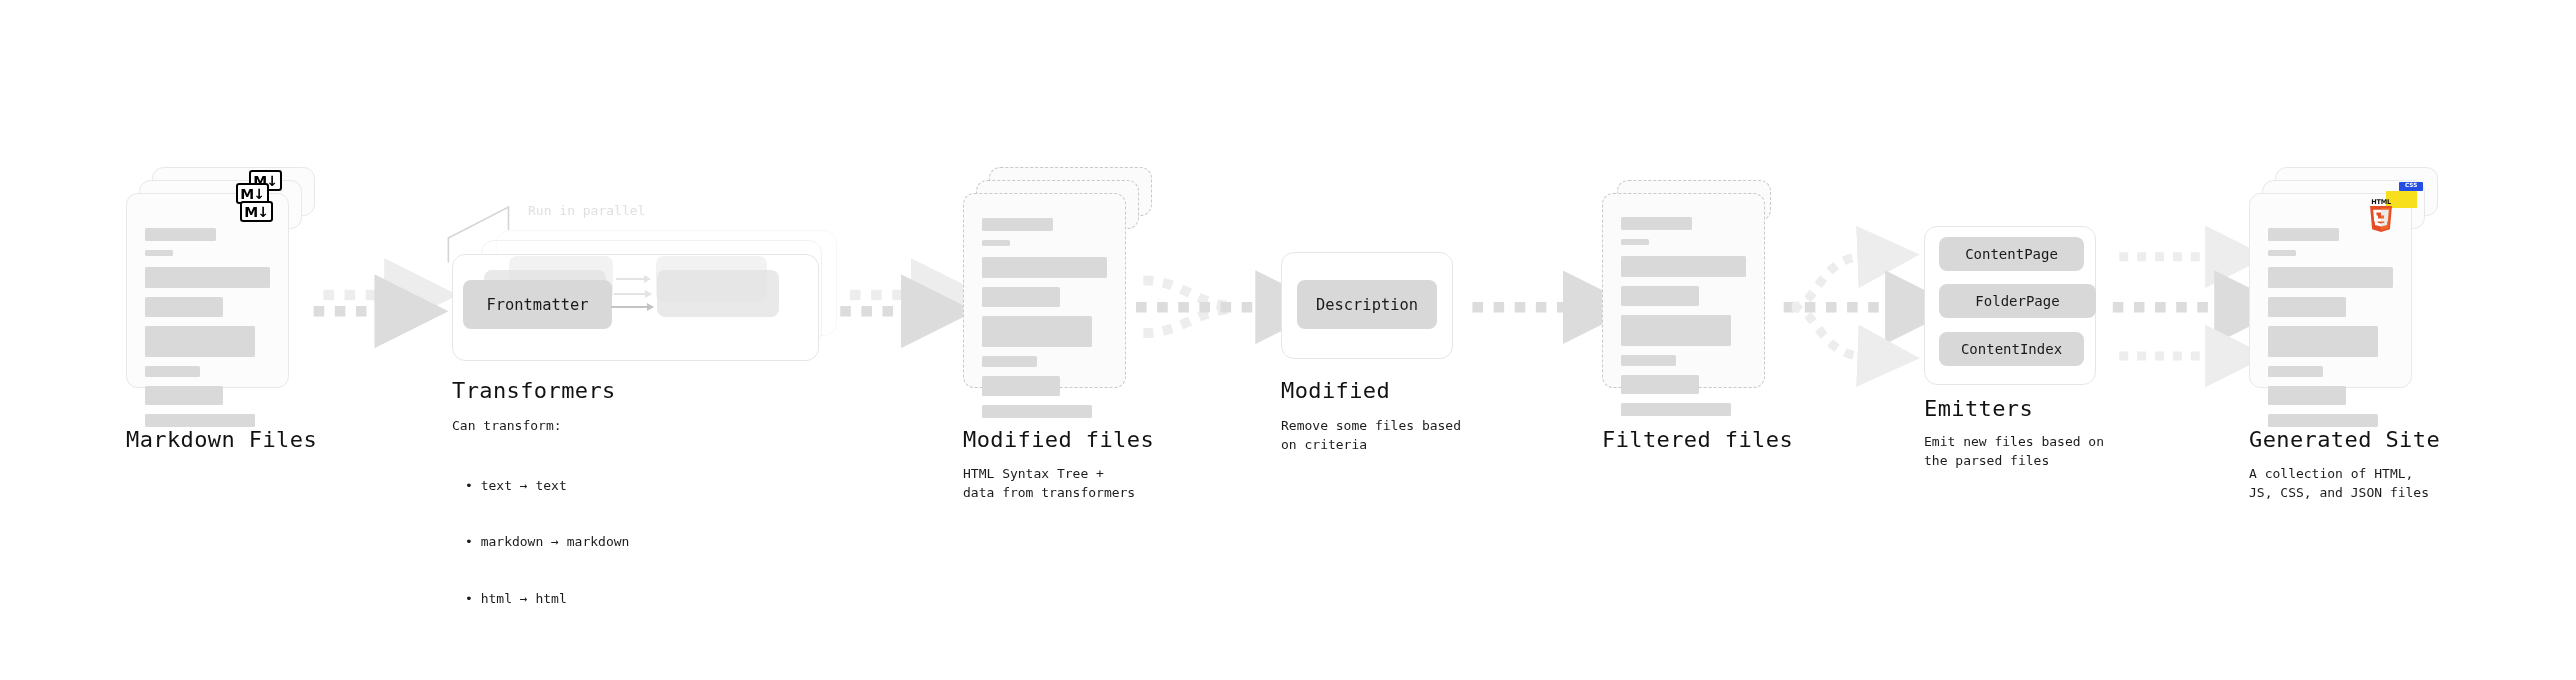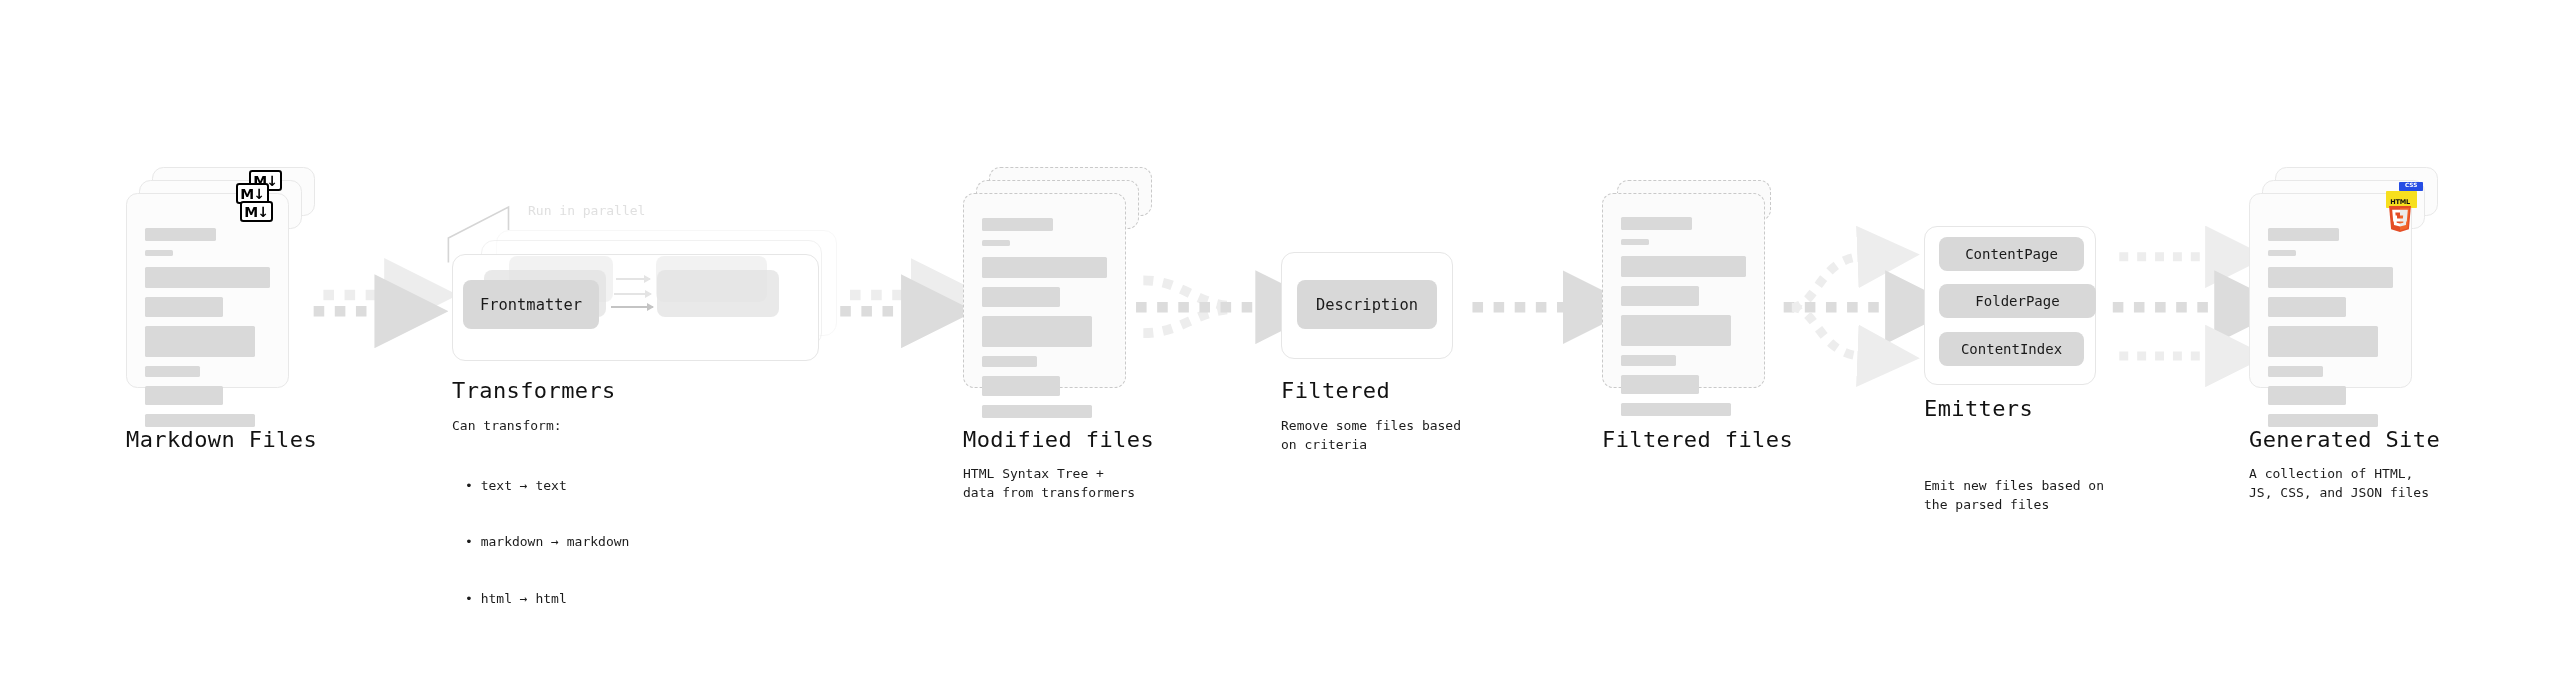--- a/index.html
+++ b/index.html
@@ -57,21 +57,20 @@
     font-weight: bold;
     font-size: 14px;
     line-height: 1;
     color: #000;
     letter-spacing: -0.8px;
   }
 
   .html5-badge {
     width: 28px; height: 34px;
     position: relative;
-    margin-left: 19px;
   }
   .html5-badge .shield {
     position: absolute; left: 0; top: 8.1px;
     width: 28px; height: 26px;
   }
   .html5-badge .wordmark {
     position: absolute; left: 0; top: 0;
     width: 28px;
     text-align: center;
     font-family: "DejaVu Sans", "Liberation Sans", sans-serif;
@@ -270,21 +269,21 @@
   <div class="groupbox" style="left:452px; top:254px; width:367px; height:107px;"></div>
 
   <div class="pill ghost-c" style="left:509px; top:256px; width:104px; height:46px;"></div>
   <div class="pill ghost-c" style="left:656px; top:256px; width:111px; height:46px;"></div>
   <div class="mini-arrow faint" style="left:616px; top:278px; width:34px;"></div>
 
   <div class="pill ghost-b" style="left:484px; top:270px; width:122px; height:47px;"></div>
   <div class="pill ghost-b" style="left:657px; top:270px; width:122px; height:47px;"></div>
   <div class="mini-arrow faint" style="left:614px; top:293px; width:37px;"></div>
 
-  <div class="pill" style="left:463px; top:280px; width:136px; height:49px;">Frontmatter</div>
+  <div class="pill" style="left:463px; top:280px; width:149px; height:49px;">Frontmatter</div>
   <div class="mini-arrow" style="left:611px; top:306px; width:42px;"></div>
 
   <div class="title" style="left:452px; top:378px;">Transformers</div>
   <div class="subtitle" style="left:452px; top:417px;">Can transform:</div>
   <div class="bullets" style="left:465px; top:439px;">
     <div>• text → text</div>
     <div>• markdown → markdown</div>
     <div>• html → html</div>
   </div>
 
@@ -305,21 +304,21 @@
     </div>
   </div>
 
   <div class="title" style="left:963px; top:427px;">Modified files</div>
   <div class="subtitle" style="left:963px; top:465px;">HTML Syntax Tree +
 data from transformers</div>
 
   <div class="groupbox" style="left:1281px; top:252px; width:172px; height:107px;"></div>
   <div class="pill" style="left:1297px; top:280px; width:140px; height:49px;">Description</div>
 
-  <div class="title" style="left:1281px; top:378px;">Filtered</div>
+  <div class="title" style="left:1281px; top:378px;">Modified</div>
   <div class="subtitle" style="left:1281px; top:417px;">Remove some files based
 on criteria</div>
 
   <div class="card-stack" style="left:1602px; top:175px; width:203px; height:244px;">
     <div class="card dashed card-mid" style="left:14.6px; top:4.9px; width:154px; height:41px;"></div>
     <div class="card dashed card-front" style="left:0px; top:18px; width:163px; height:195px;">
       <div class="bars" style="top:23px;">
         <div class="bar" style="width:57%;height:13px;"></div>
         <div class="bar" style="width:22%;height:5.7px;margin-bottom:11.4px;"></div>
         <div class="bar" style="width:100%;height:21px;"></div>
@@ -333,21 +332,21 @@
   </div>
 
   <div class="title" style="left:1602px; top:427px;">Filtered files</div>
 
   <div class="groupbox" style="left:1924px; top:226px; width:172px; height:159px;"></div>
   <div class="pill" style="left:1939px; top:237px; width:145px; height:34px; font-size:14px;">ContentPage</div>
   <div class="pill" style="left:1939px; top:284px; width:157px; height:34px; font-size:14px;">FolderPage</div>
   <div class="pill" style="left:1939px; top:332px; width:145px; height:34px; font-size:14px;">ContentIndex</div>
 
   <div class="title" style="left:1924px; top:396px;">Emitters</div>
-  <div class="subtitle" style="left:1924px; top:433px;margin-top:44px;">Emit new files based on
+  <div class="subtitle" style="left:1924px; top:433px;">Emit new files based on
 the parsed files</div>
 
   <div class="card-stack" style="left:2249px; top:167px; width:211px; height:244px;">
 
     <div class="card card-rear" style="left:26px; top:0px; width:163px; height:49px;"></div>
     <div class="badge" style="left:150px; top:15.4px;">
       <div class="css-badge"></div>
     </div>
 
     <div class="card card-mid" style="left:13px; top:13px; width:163px; height:49px;"></div>

